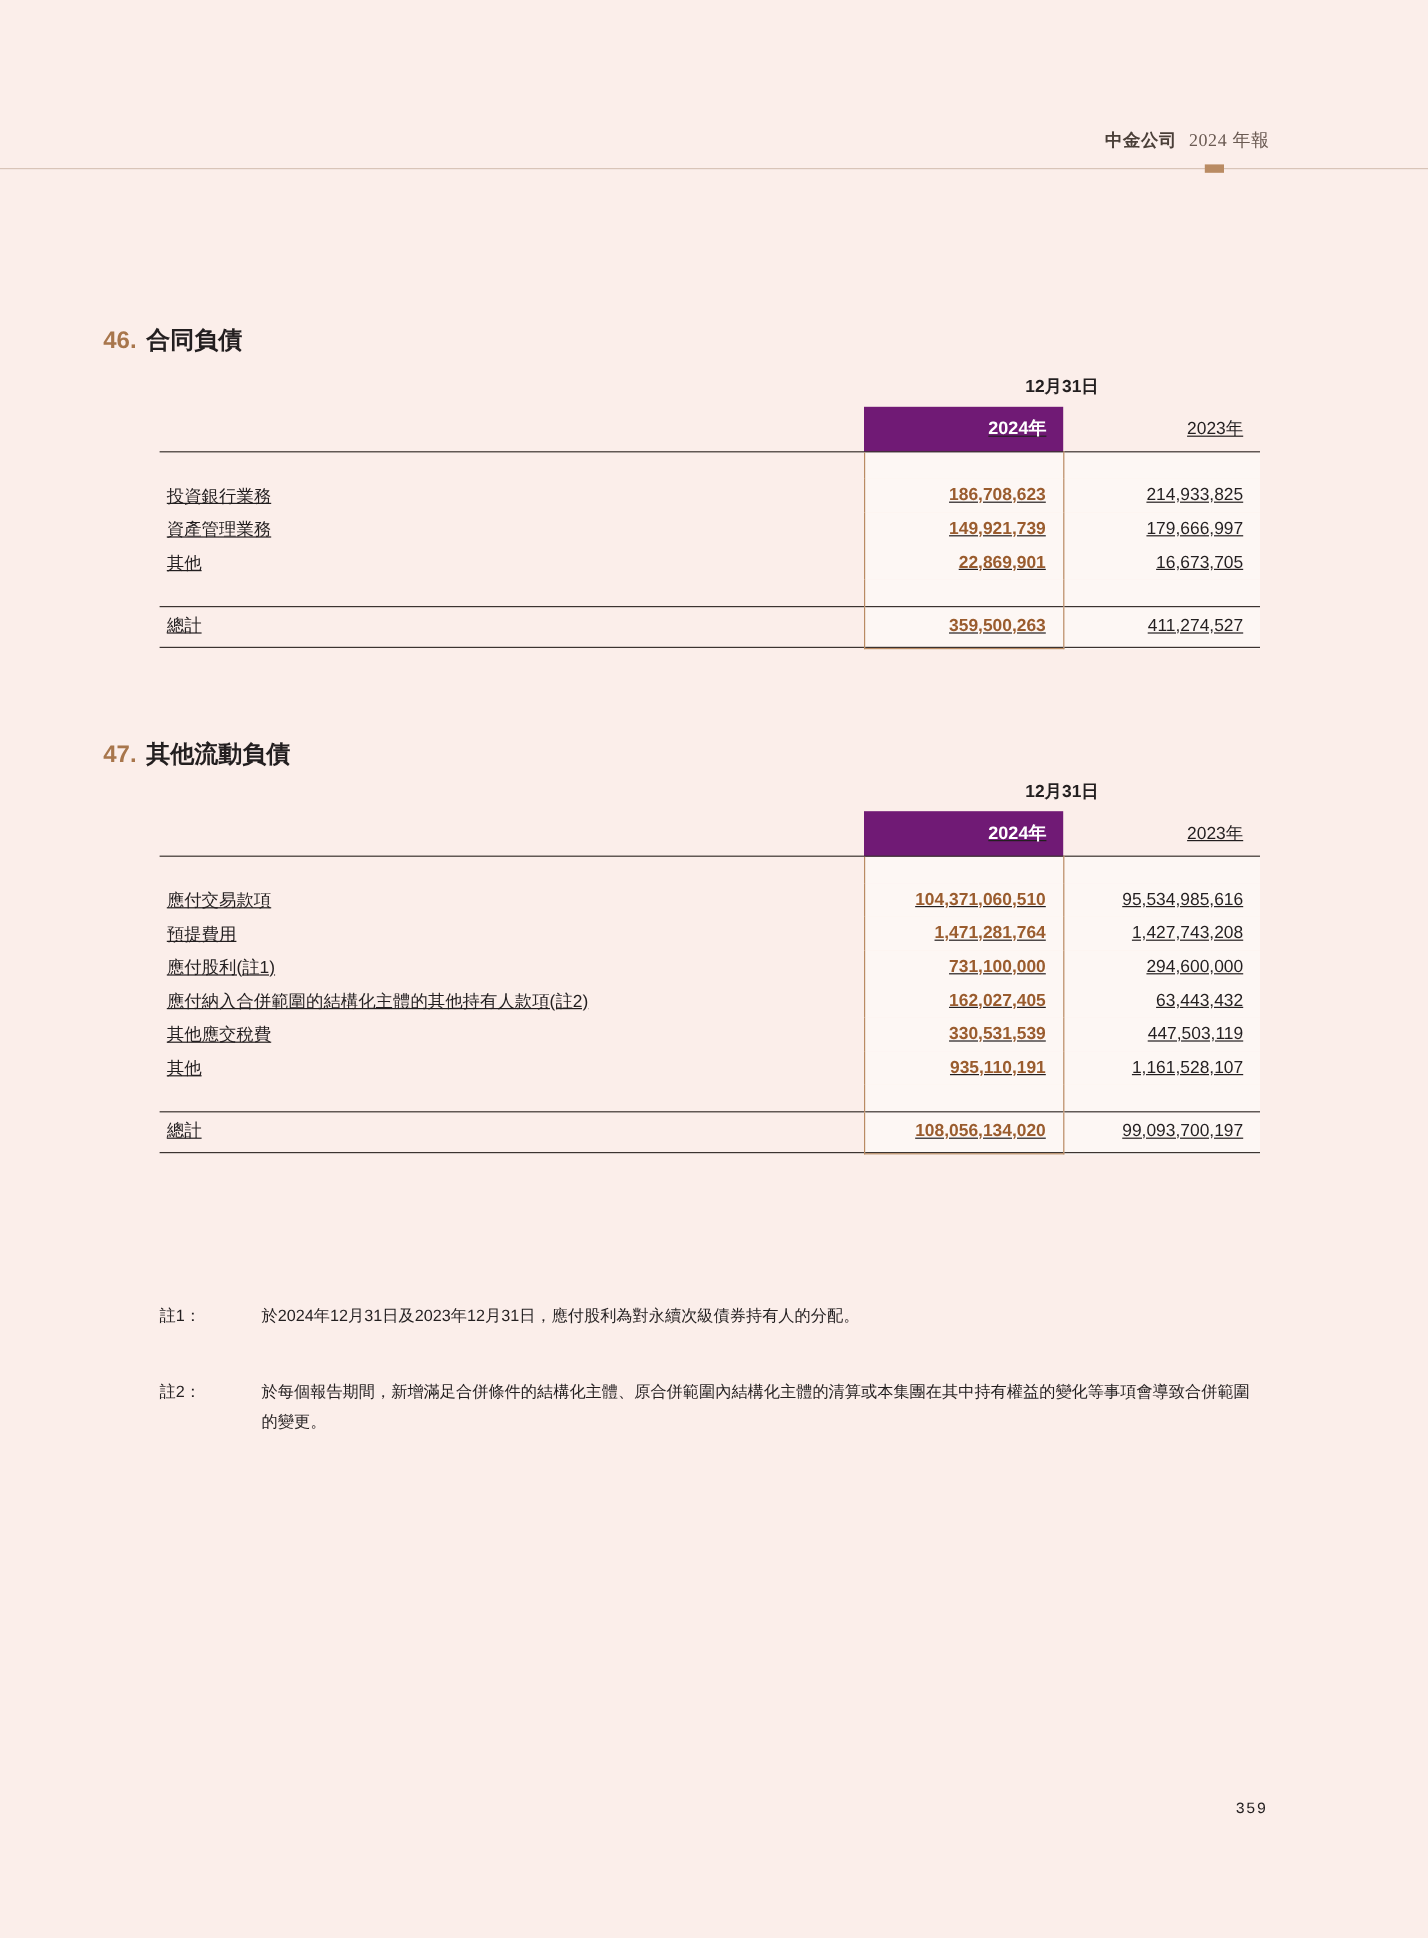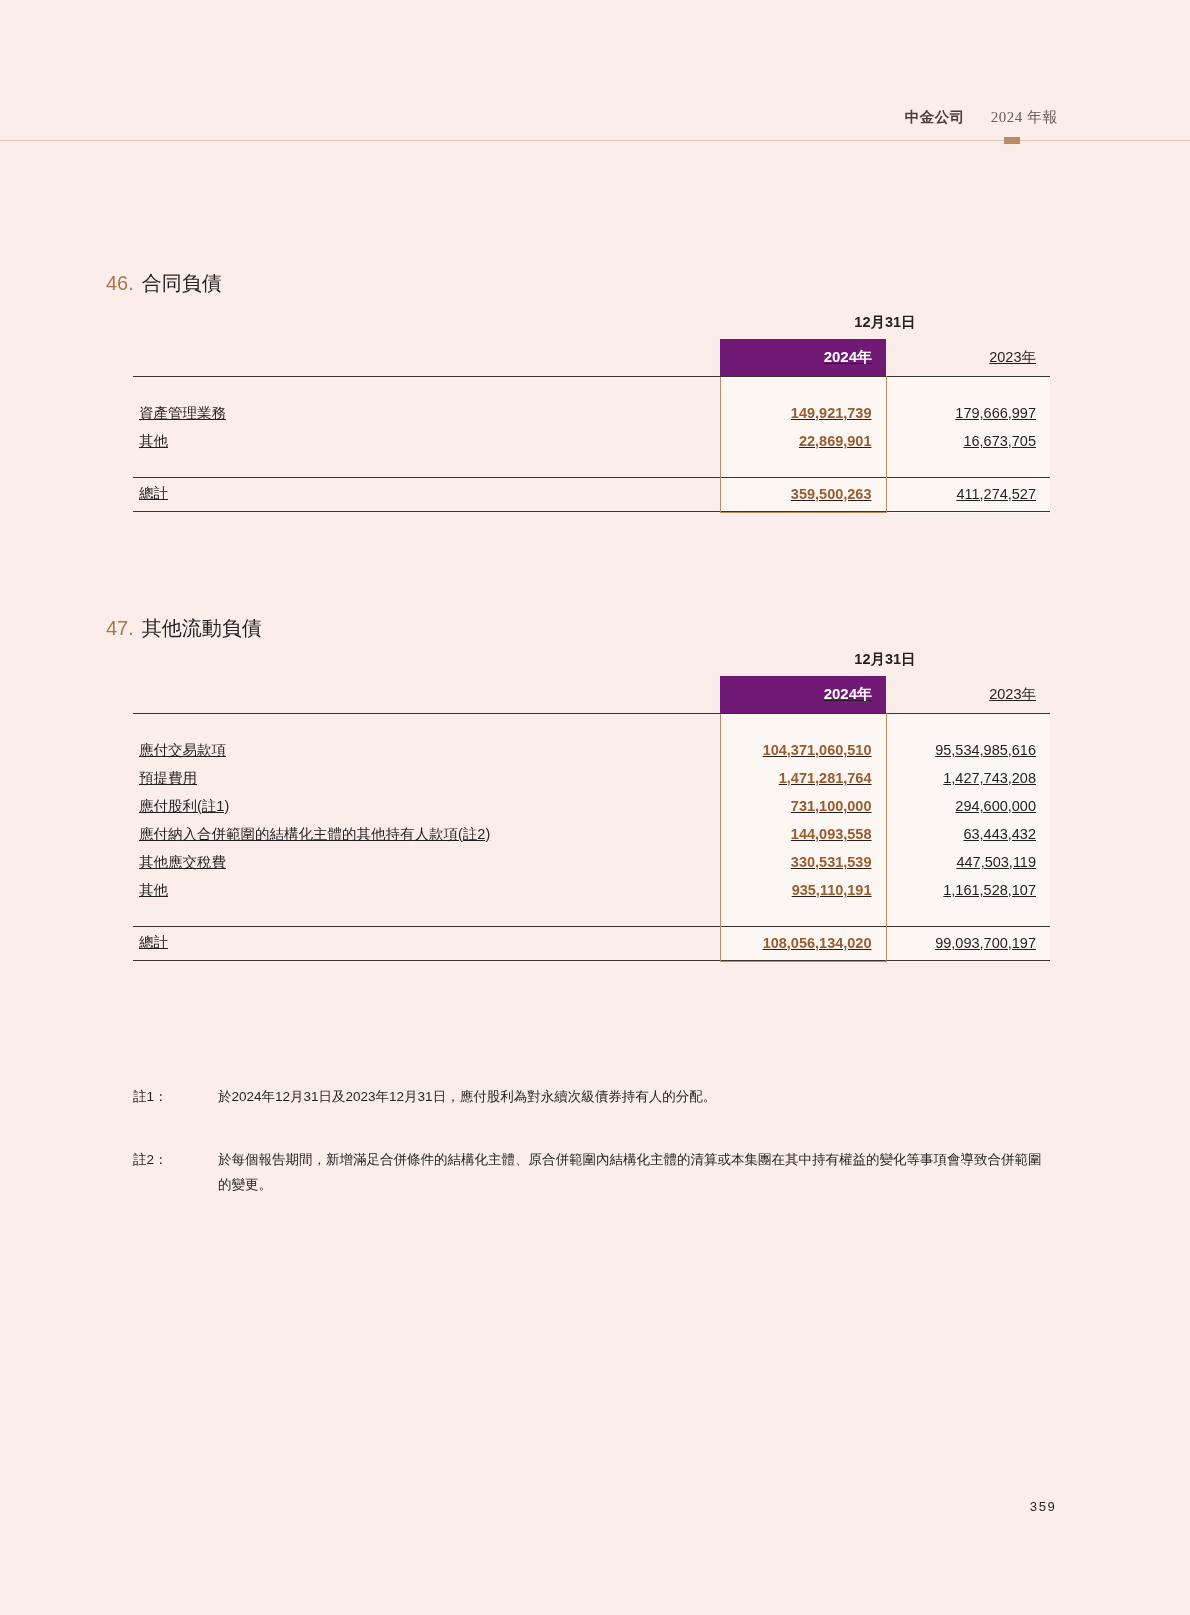--- a/index.html
+++ b/index.html
@@ -39,21 +39,21 @@
     letter-spacing: 0.5px;
     white-space: nowrap;
   }
   .header-text .company {
     font-weight: bold;
     color: #4a3f38;
   }
   .header-text .year {
     font-family: "Liberation Serif", serif;
     color: #6a5a52;
-    margin-left: 26px;
+    margin-left: 10px;
     font-size: 15px;
   }
   .header-rule {
     position: absolute;
     top: 32px;
     left: 0;
     width: 1190px;
     height: 1px;
     background: #d8c4b8;
   }
@@ -64,24 +64,23 @@
     width: 16px;
     height: 7px;
     background: #b98b63;
   }
 
   
   .section-title {
     position: absolute;
     left: 86px;
     font-size: 20px;
-    font-weight: normal;
+    font-weight: bold;
     color: #231f20;
     white-space: nowrap;
-    margin-left: 20px;
   }
   .section-title .num {
     color: #a8764c;
     font-family: "Liberation Sans", sans-serif;
     margin-right: 8px;
   }
 
   
   .tbl {
     position: absolute;
@@ -244,20 +243,25 @@
             <td></td>
             <td class="v2024"></td>
             <td class="v2023"></td>
           </tr>
         <tr class="spacer">
             <td></td>
             <td class="v2024"></td>
             <td class="v2023"></td>
           </tr>
         <tr>
+          <td class="lbl">投資銀行業務</td>
+          <td class="v2024">186,708,623</td>
+          <td class="v2023">214,933,825</td>
+        </tr>
+        <tr>
           <td class="lbl">資產管理業務</td>
           <td class="v2024">149,921,739</td>
           <td class="v2023">179,666,997</td>
         </tr>
         <tr>
           <td class="lbl">其他</td>
           <td class="v2024">22,869,901</td>
           <td class="v2023">16,673,705</td>
         </tr>
         <tr class="spacer">
@@ -324,21 +328,21 @@
           <td class="v2024">1,471,281,764</td>
           <td class="v2023">1,427,743,208</td>
         </tr>
         <tr>
           <td class="lbl">應付股利(註1)</td>
           <td class="v2024">731,100,000</td>
           <td class="v2023">294,600,000</td>
         </tr>
         <tr>
           <td class="lbl">應付納入合併範圍的結構化主體的其他持有人款項(註2)</td>
-          <td class="v2024">144,093,558</td>
+          <td class="v2024">162,027,405</td>
           <td class="v2023">63,443,432</td>
         </tr>
         <tr>
           <td class="lbl">其他應交稅費</td>
           <td class="v2024">330,531,539</td>
           <td class="v2023">447,503,119</td>
         </tr>
         <tr>
           <td class="lbl">其他</td>
           <td class="v2024">935,110,191</td>

